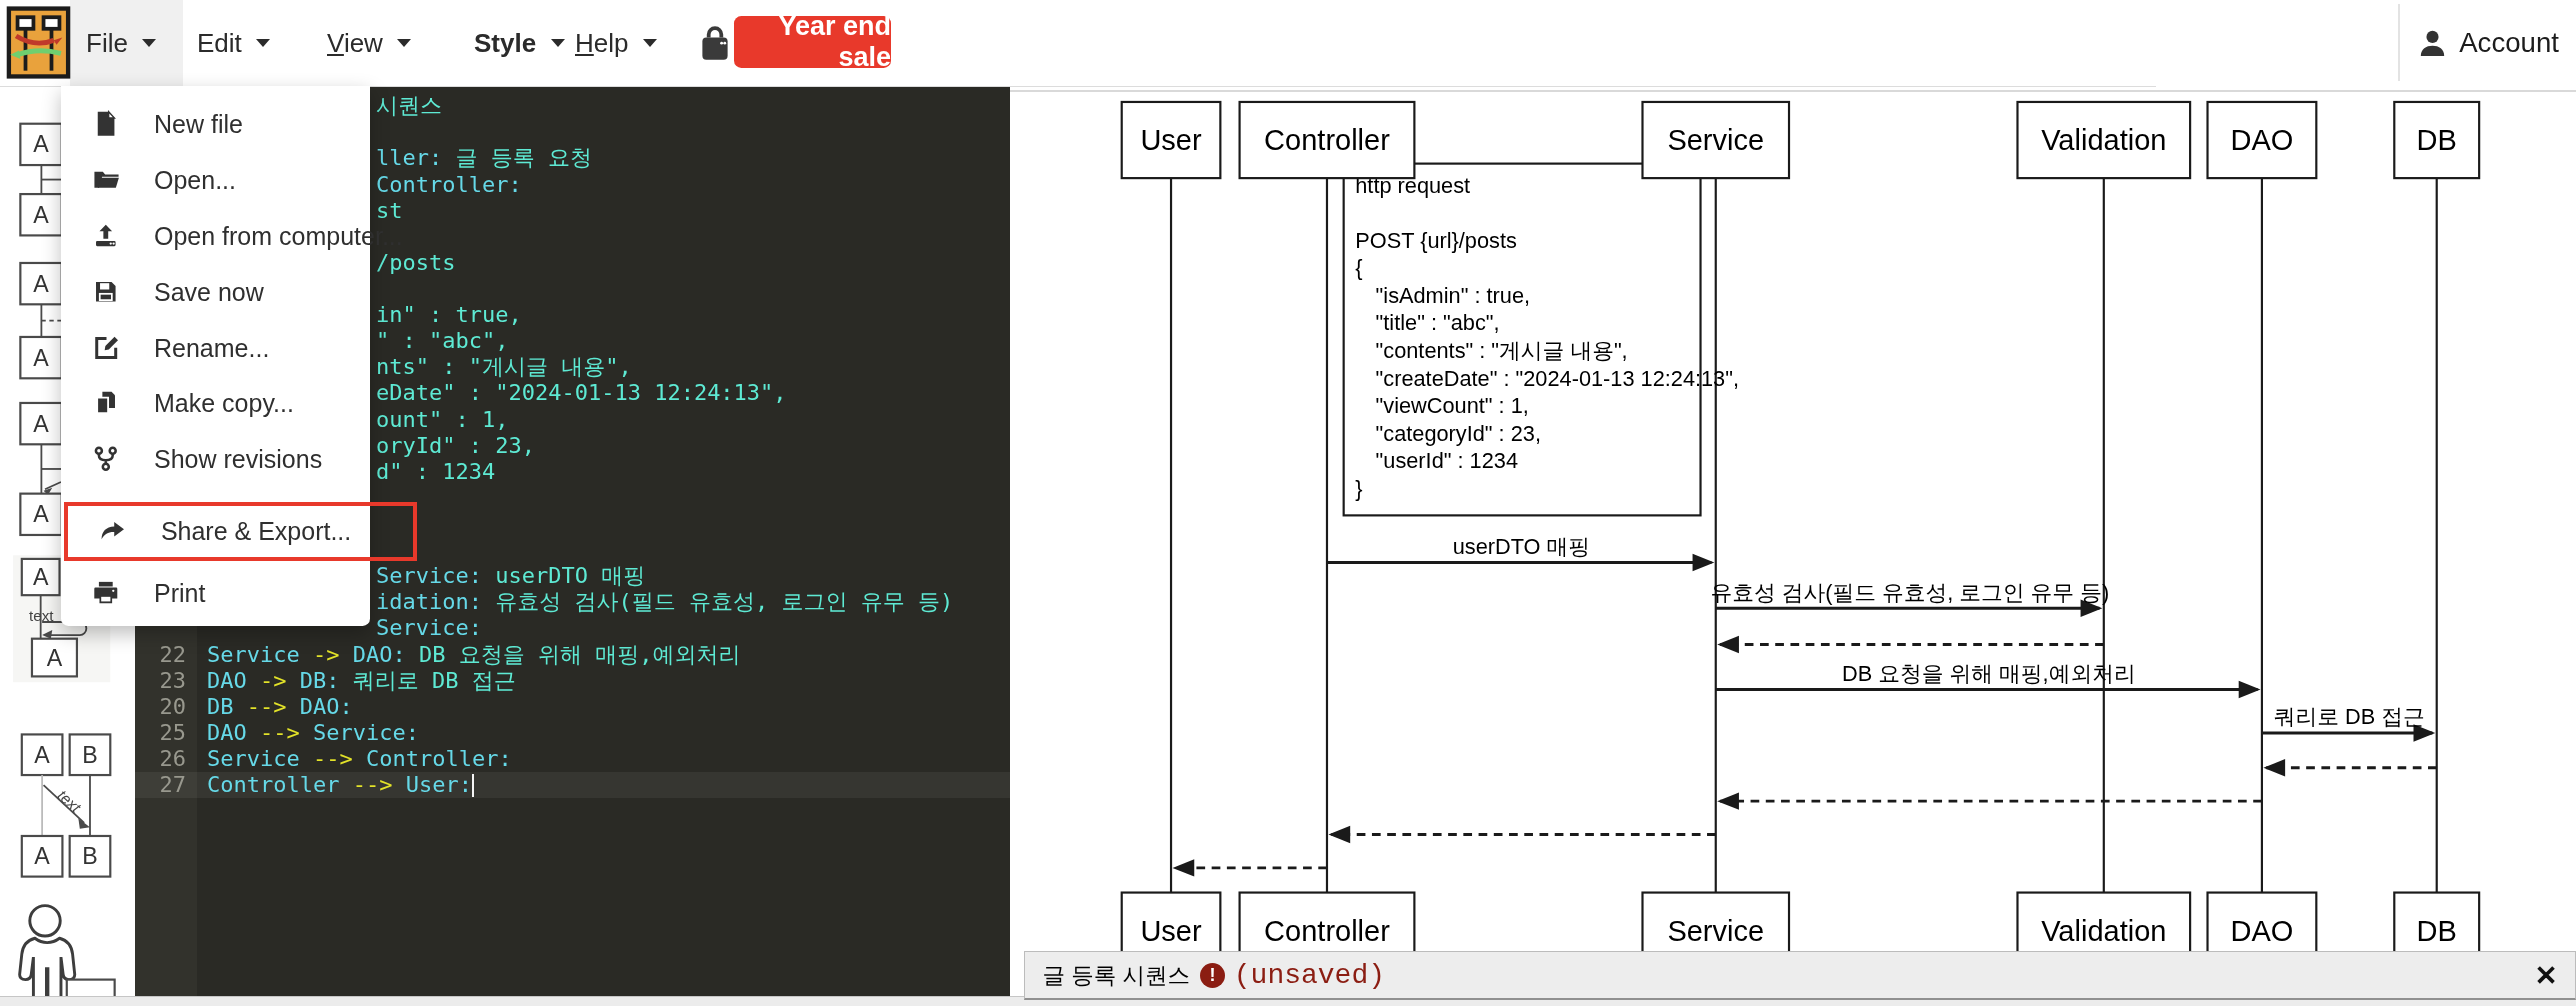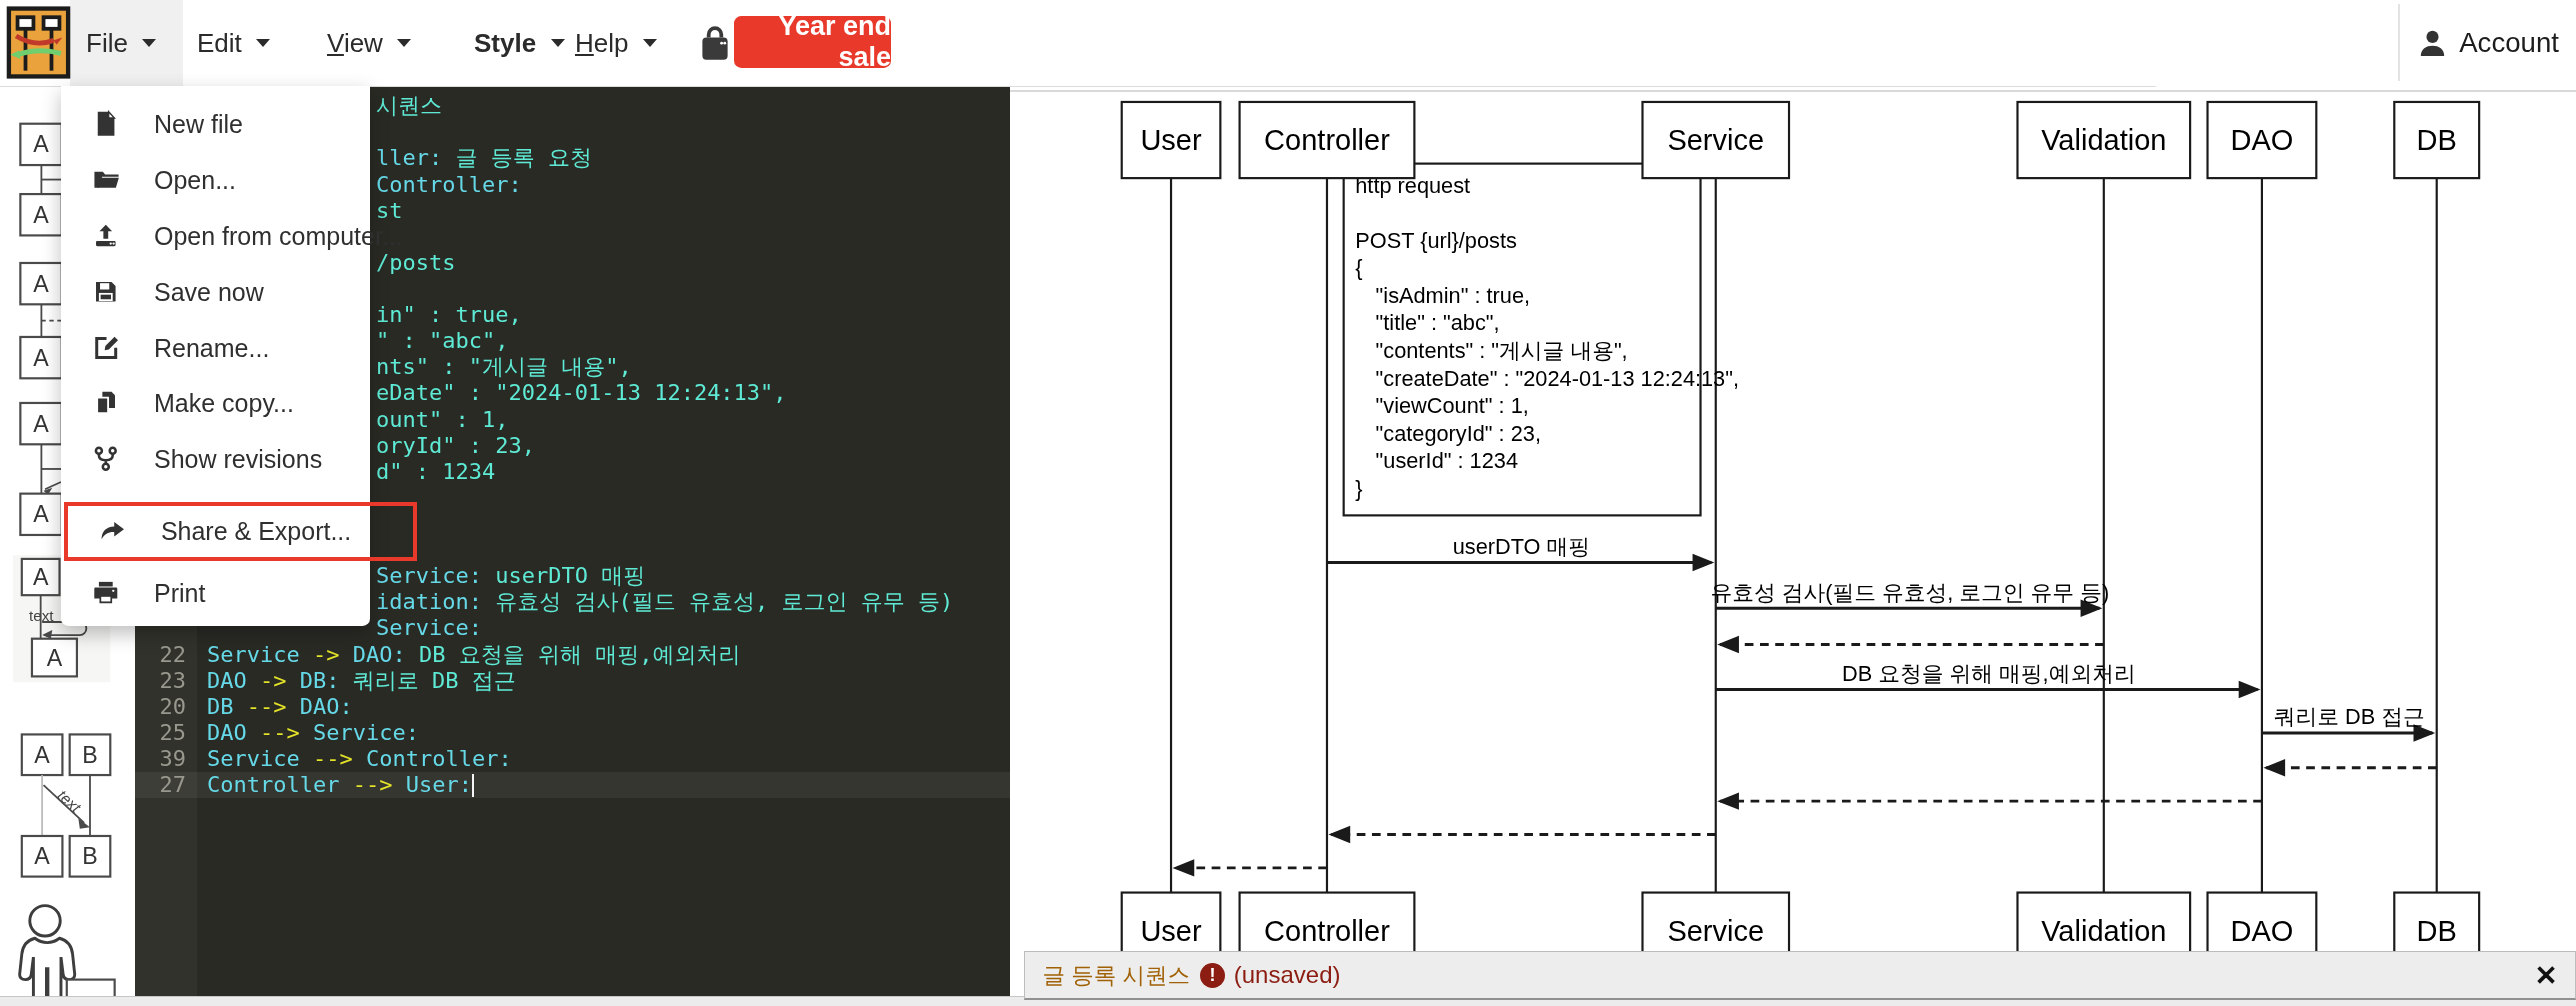--- a/index.html
+++ b/index.html
@@ -44,24 +44,24 @@
   .cursor{display:inline-block;width:2.2px;height:23px;background:#f5f5f5;vertical-align:text-bottom;}
   
   #canvas-line{position:absolute;left:1010px;top:90px;width:1566px;height:1.5px;background:#d9d9d9;}
   #diagram{position:absolute;left:1010px;top:86px;}
   
   #bottom-strip{position:absolute;left:0;top:996px;width:2576px;height:10.2px;background:#ececec;
                 border-top:1.5px solid #c6c6c6;}
   #tabbar{position:absolute;left:1024px;top:951px;width:1552px;height:49px;background:#ededed;
           border:1.5px solid #bcbcbc;border-bottom:2.9px solid #909090;box-sizing:border-box;
           display:flex;align-items:center;padding:0 17.4px;z-index:6;}
-  #tab-title{font-size:22.5px;color:#a16207;white-space:nowrap;cursor:pointer;}
+  #tab-title{font-size:22.5px;color:#000000;white-space:nowrap;cursor:pointer;}
   #tab-badge{width:25px;height:25px;border-radius:50%;background:#8b1d12;color:#fff;font-size:18px;
              font-weight:bold;display:flex;align-items:center;justify-content:center;margin:0 8.7px 0 10.2px;}
-  #tab-status{font-size:24px;color:#8b1d12;white-space:nowrap;}
+  #tab-status{font-size:28px;color:#8b1d12;white-space:nowrap;font-family:Liberation Mono, monospace;}
   #tab-close{margin-left:auto;font-size:27.6px;font-weight:bold;color:#111;cursor:pointer;}
 </style>
 </head>
 <body>
 
 <div id="root">
 
   <div id="sidebar"><svg width="135" height="911" viewBox="0 0 186 1256">
         <rect x="28" y="52" width="57" height="57" fill="#fff" stroke="#4a4a4a" stroke-width="3"></rect>
         <text x="56.5" y="91.5" text-anchor="middle" font-size="32" fill="#333" font-family="Liberation Sans, sans-serif">A</text>
@@ -131,21 +131,21 @@
         <div class="eline" style="top: 503px; left: 241px;"><span class="tk-name">idation:</span><span class="tk-plain"> 유효성 검사(필드 유효성, 로그인 유무 등)</span></div>
         <div class="eline" style="top: 529px; left: 241px;"><span class="tk-name">Service:</span></div>
         <div class="enum" style="top: 556px;">22</div>
         <div class="eline" style="top: 556px; left: 72px;"><span class="tk-name">Service</span><span class="tk-plain"> </span><span class="tk-arrow">-&gt;</span><span class="tk-plain"> </span><span class="tk-name">DAO:</span><span class="tk-plain"> DB 요청을 위해 매핑,예외처리</span></div>
         <div class="enum" style="top: 582px;">23</div>
         <div class="eline" style="top: 582px; left: 72px;"><span class="tk-name">DAO</span><span class="tk-plain"> </span><span class="tk-arrow">-&gt;</span><span class="tk-plain"> </span><span class="tk-name">DB:</span><span class="tk-plain"> 쿼리로 DB 접근</span></div>
         <div class="enum" style="top: 608px;">20</div>
         <div class="eline" style="top: 608px; left: 72px;"><span class="tk-name">DB</span><span class="tk-plain"> </span><span class="tk-arrow">--&gt;</span><span class="tk-plain"> </span><span class="tk-name">DAO:</span></div>
         <div class="enum" style="top: 634px;">25</div>
         <div class="eline" style="top: 634px; left: 72px;"><span class="tk-name">DAO</span><span class="tk-plain"> </span><span class="tk-arrow">--&gt;</span><span class="tk-plain"> </span><span class="tk-name">Service:</span></div>
-        <div class="enum" style="top: 660px;">39</div>
+        <div class="enum" style="top: 660px;">26</div>
         <div class="eline" style="top: 660px; left: 72px;"><span class="tk-name">Service</span><span class="tk-plain"> </span><span class="tk-arrow">--&gt;</span><span class="tk-plain"> </span><span class="tk-name">Controller:</span></div>
         <div class="cur-line" style="top: 686px;"></div>
         <div class="enum" style="top: 686px;">27</div>
         <div class="eline" style="top: 686px; left: 72px;"><span class="tk-name">Controller</span><span class="tk-plain"> </span><span class="tk-arrow">--&gt;</span><span class="tk-plain"> </span><span class="tk-name">User:</span><span class="cursor"></span></div>
       </div>
   </div>
 
   <div id="canvas-line"></div>
   <div id="diagram"><svg width="1566" height="911" viewBox="1393 118 2159 1256" font-family="Liberation Sans, sans-serif">
         <line x1="1615" y1="245" x2="1615" y2="1230" stroke="#1a1a1a" stroke-width="3"></line>

